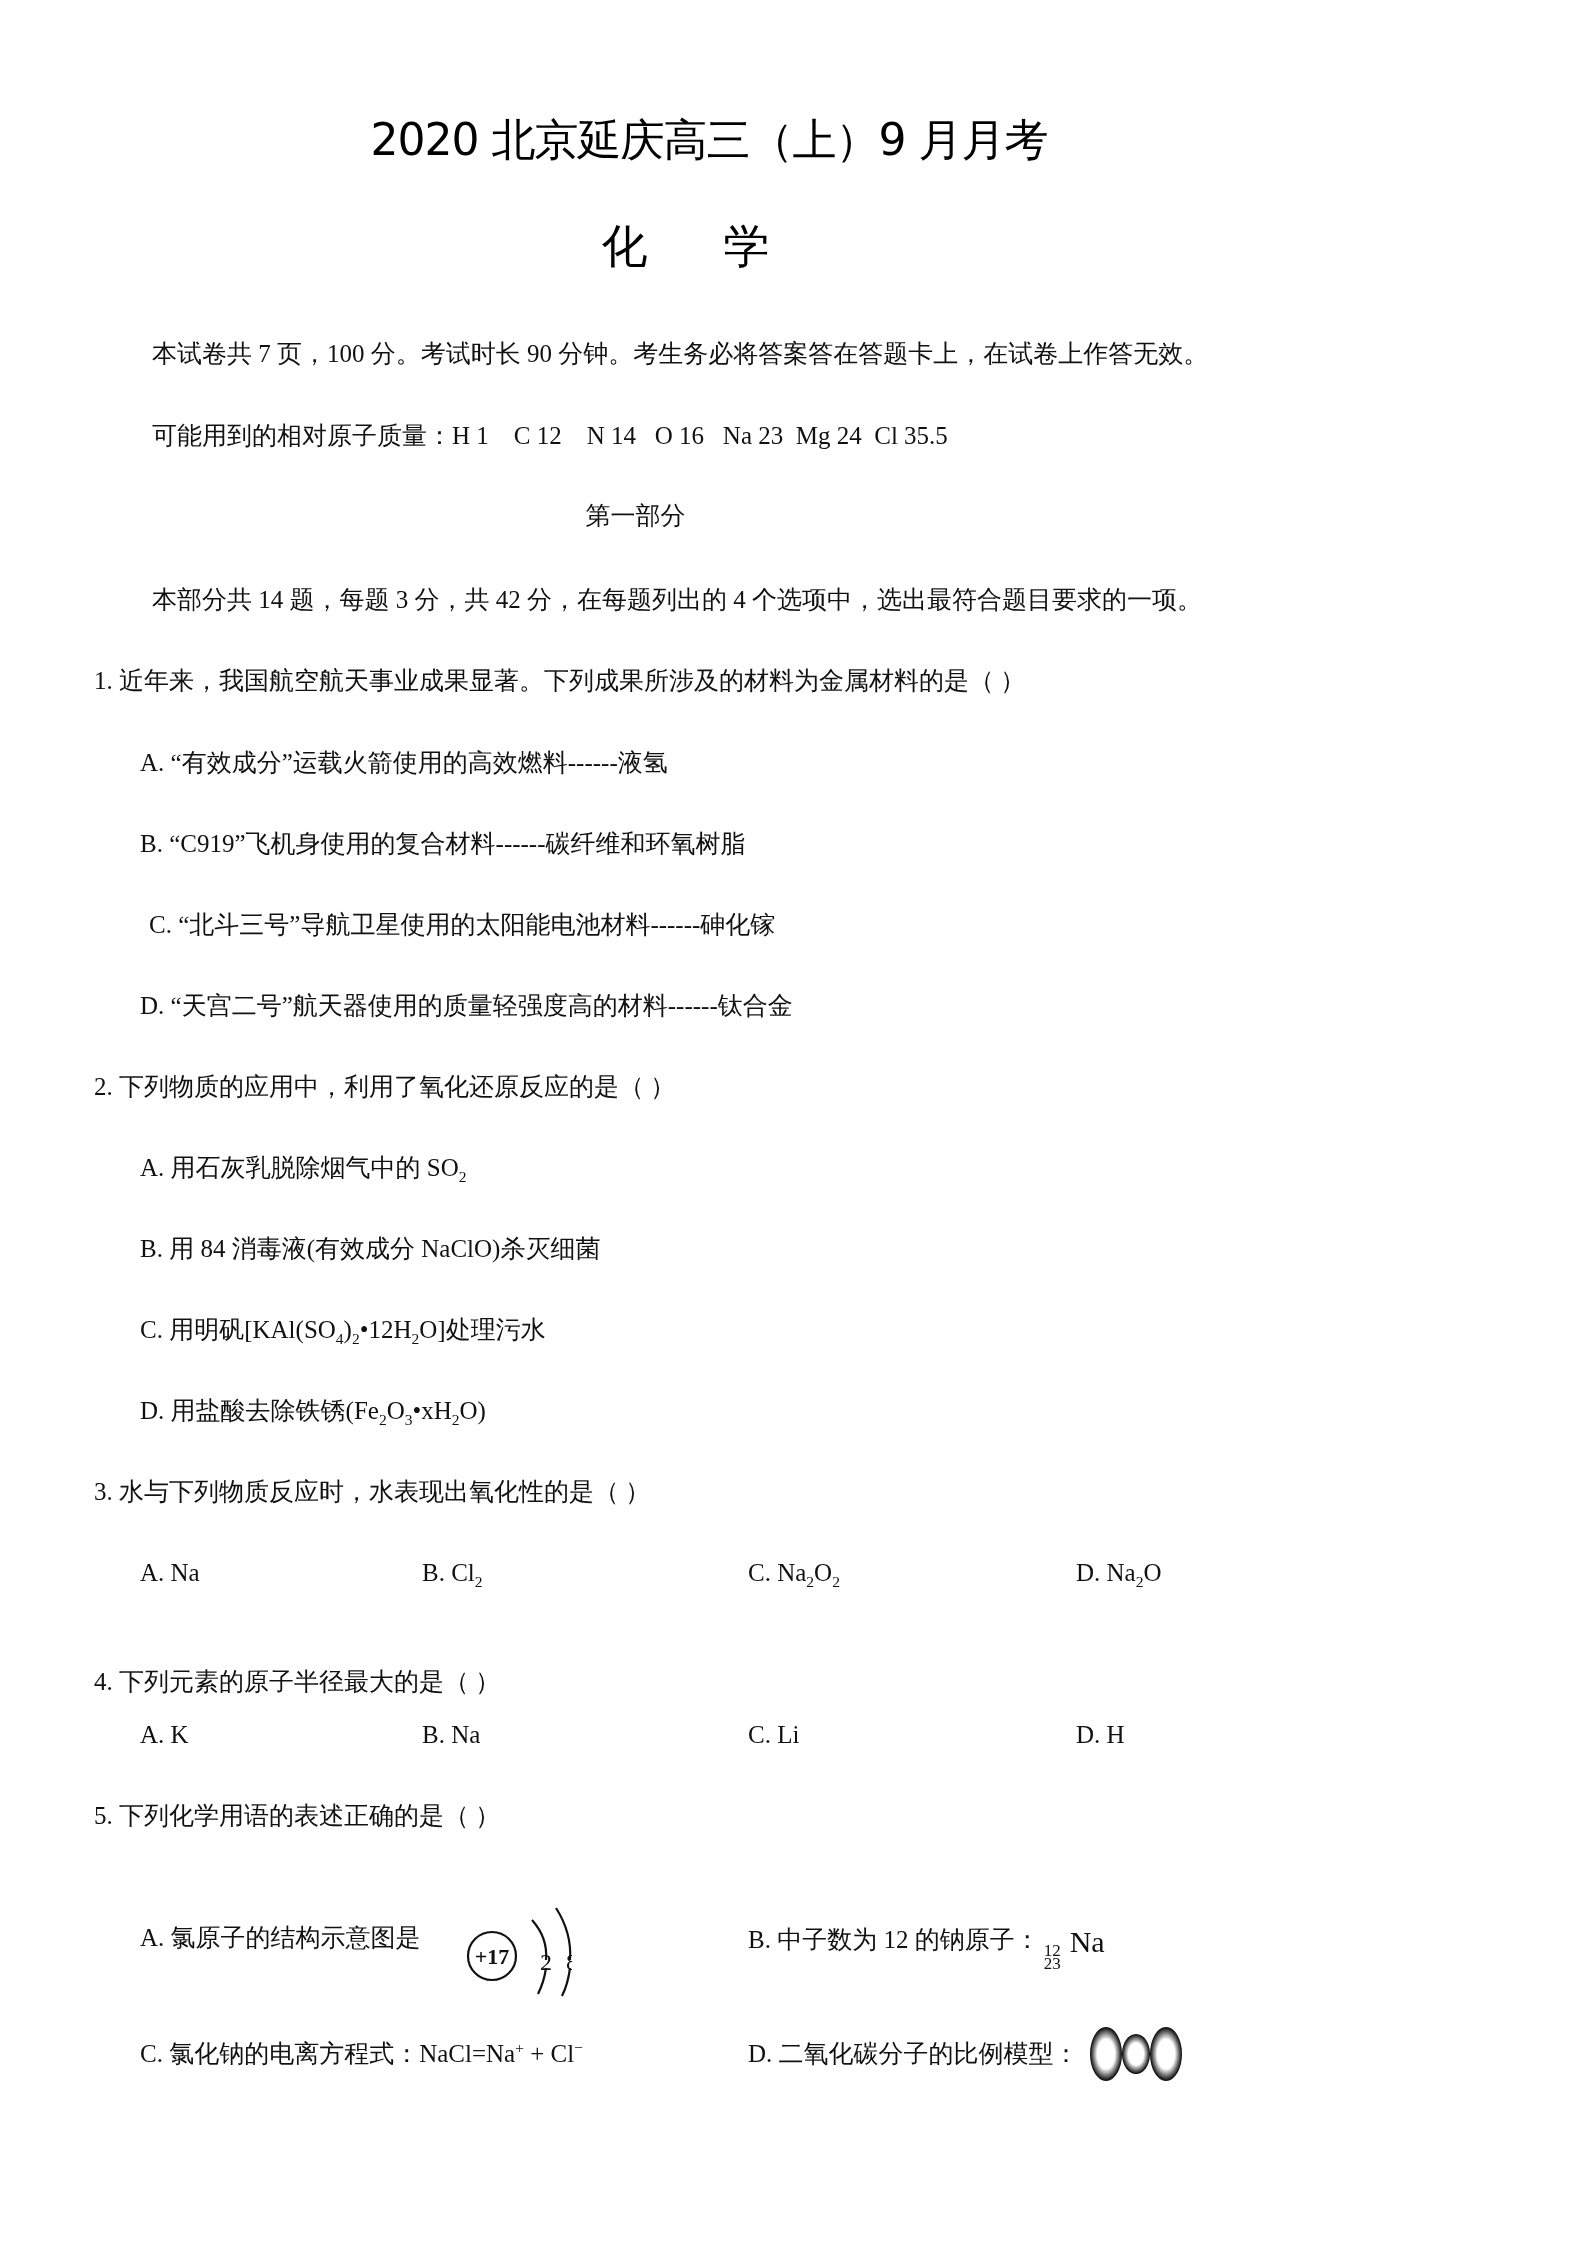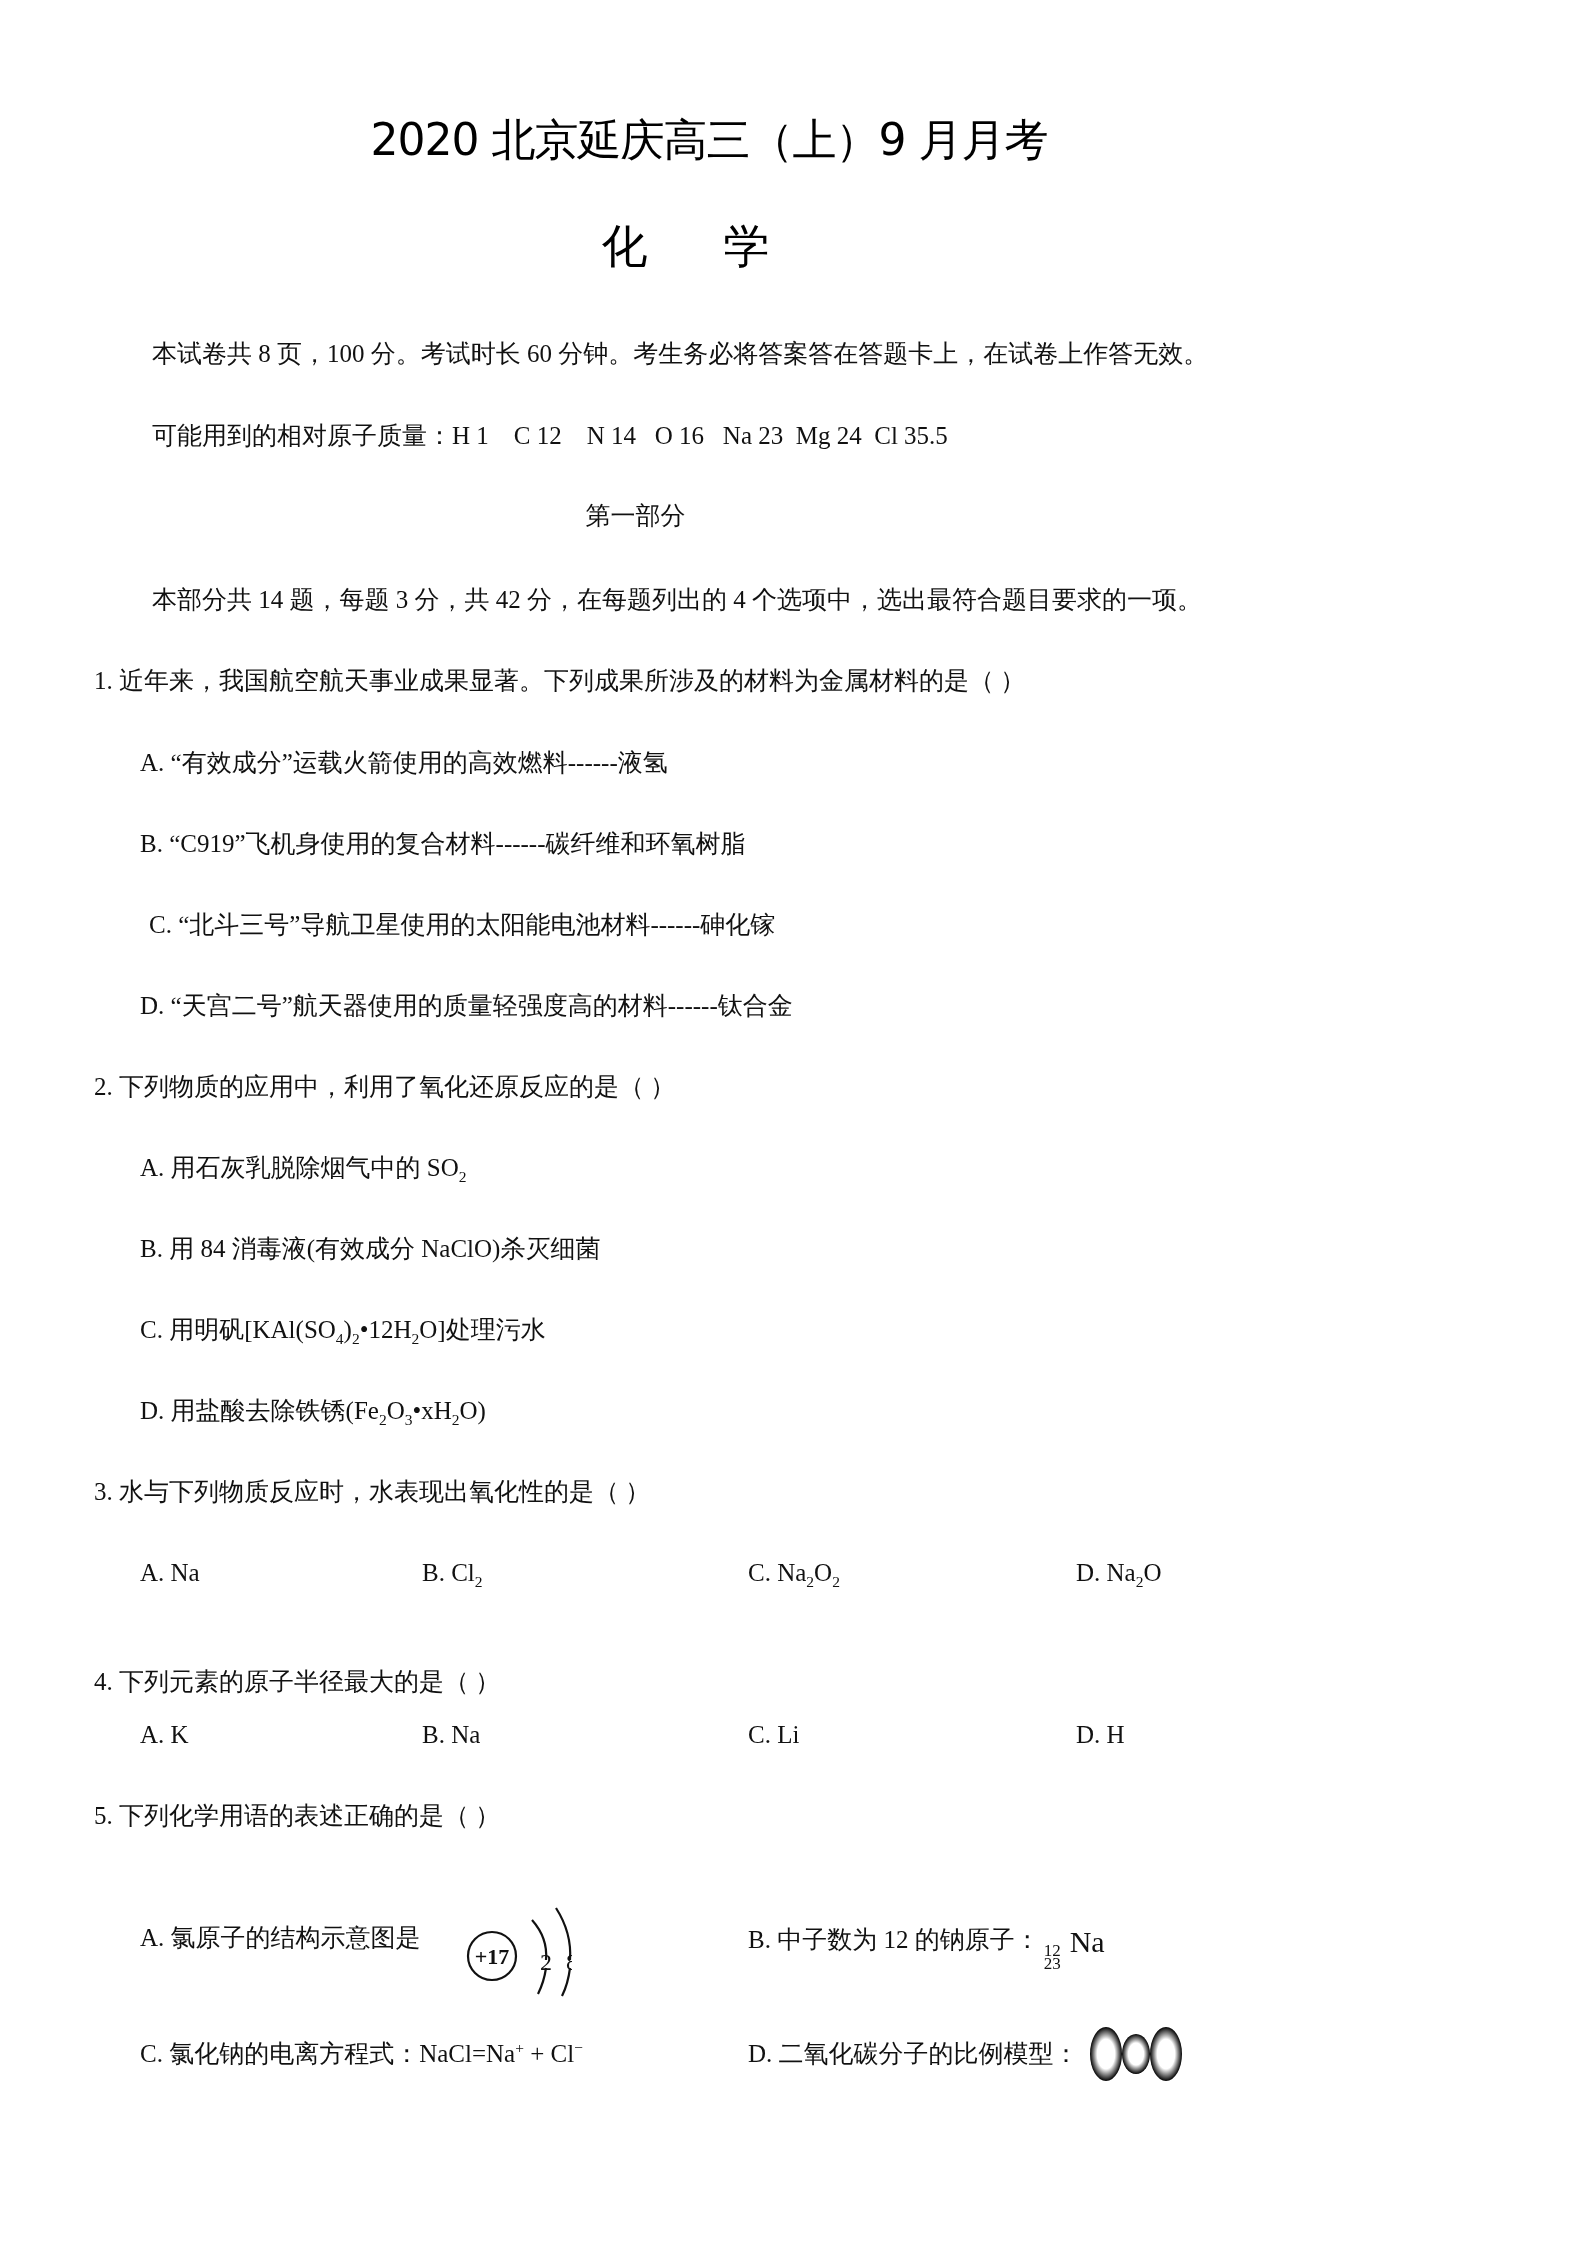--- a/index.html
+++ b/index.html
@@ -28,21 +28,21 @@
   .isotope .num { position: absolute; left: 4px; top: 20px; font-size: 17px; line-height: 18px; }
   .isotope-sym { font-size: 30px; vertical-align: middle; }
   .co2 { position: absolute; left: 1088px; top: 2024px; width: 96px; height: 60px; }
 </style>
 </head>
 <body>
 
 <div class="title">2020 北京延庆高三（上）9 月月考</div>
 <div class="subject"><span>化</span><span>学</span></div>
 
-<div class="line" style="left:152px; top:338px;">本试卷共 8 页，100 分。考试时长 60 分钟。考生务必将答案答在答题卡上，在试卷上作答无效。</div>
+<div class="line" style="left:152px; top:338px;">本试卷共 7 页，100 分。考试时长 90 分钟。考生务必将答案答在答题卡上，在试卷上作答无效。</div>
 <div class="line" style="left:152px; top:420px;"><span>可能用到的相对原子质量：</span><span style="white-space:pre;margin-top:28px;">H 1    C 12    N 14   O 16   Na 23  Mg 24  Cl 35.5</span></div>
 
 <div class="section-head">第一部分</div>
 <div class="line" style="left:152px; top:584px;">本部分共 14 题，每题 3 分，共 42 分，在每题列出的 4 个选项中，选出最符合题目要求的一项。</div>
 
 <div class="line" style="left:94px; top:665px;"><span>1.</span> <span>近年来，我国航空航天事业成果显著。下列成果所涉及的材料为金属材料的是（    ）</span></div>
 <div class="line" style="left:140px; top:747px;"><span>A.</span> <span>“有效成分”运载火箭使用的高效燃料------液氢</span></div>
 <div class="line" style="left:140px; top:828px;"><span>B.</span> <span>“C919”飞机身使用的复合材料------碳纤维和环氧树脂</span></div>
 <div class="line" style="left:149px; top:909px;"><span>C.</span> <span>“北斗三号”导航卫星使用的太阳能电池材料------砷化镓</span></div>
 <div class="line" style="left:140px; top:990px;text-align:right;"><span>D.</span> <span>“天宫二号”航天器使用的质量轻强度高的材料------钛合金</span></div>

